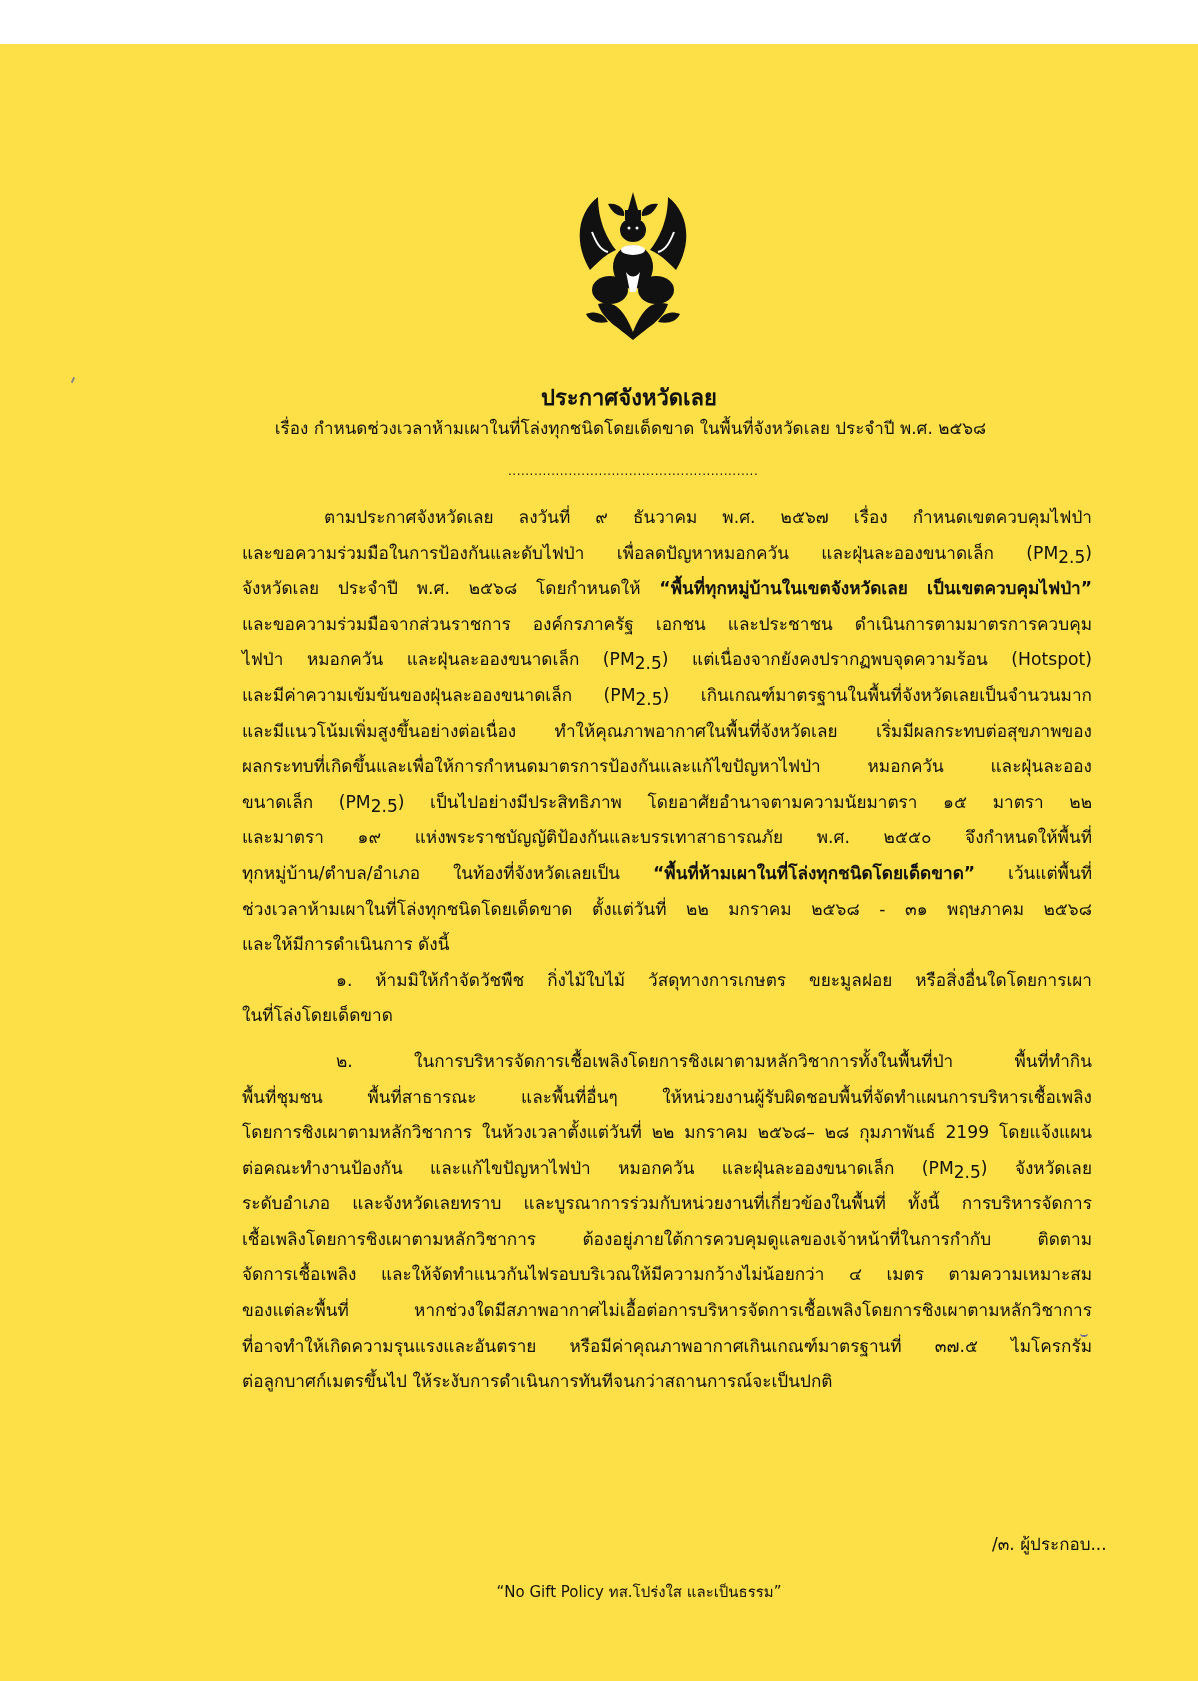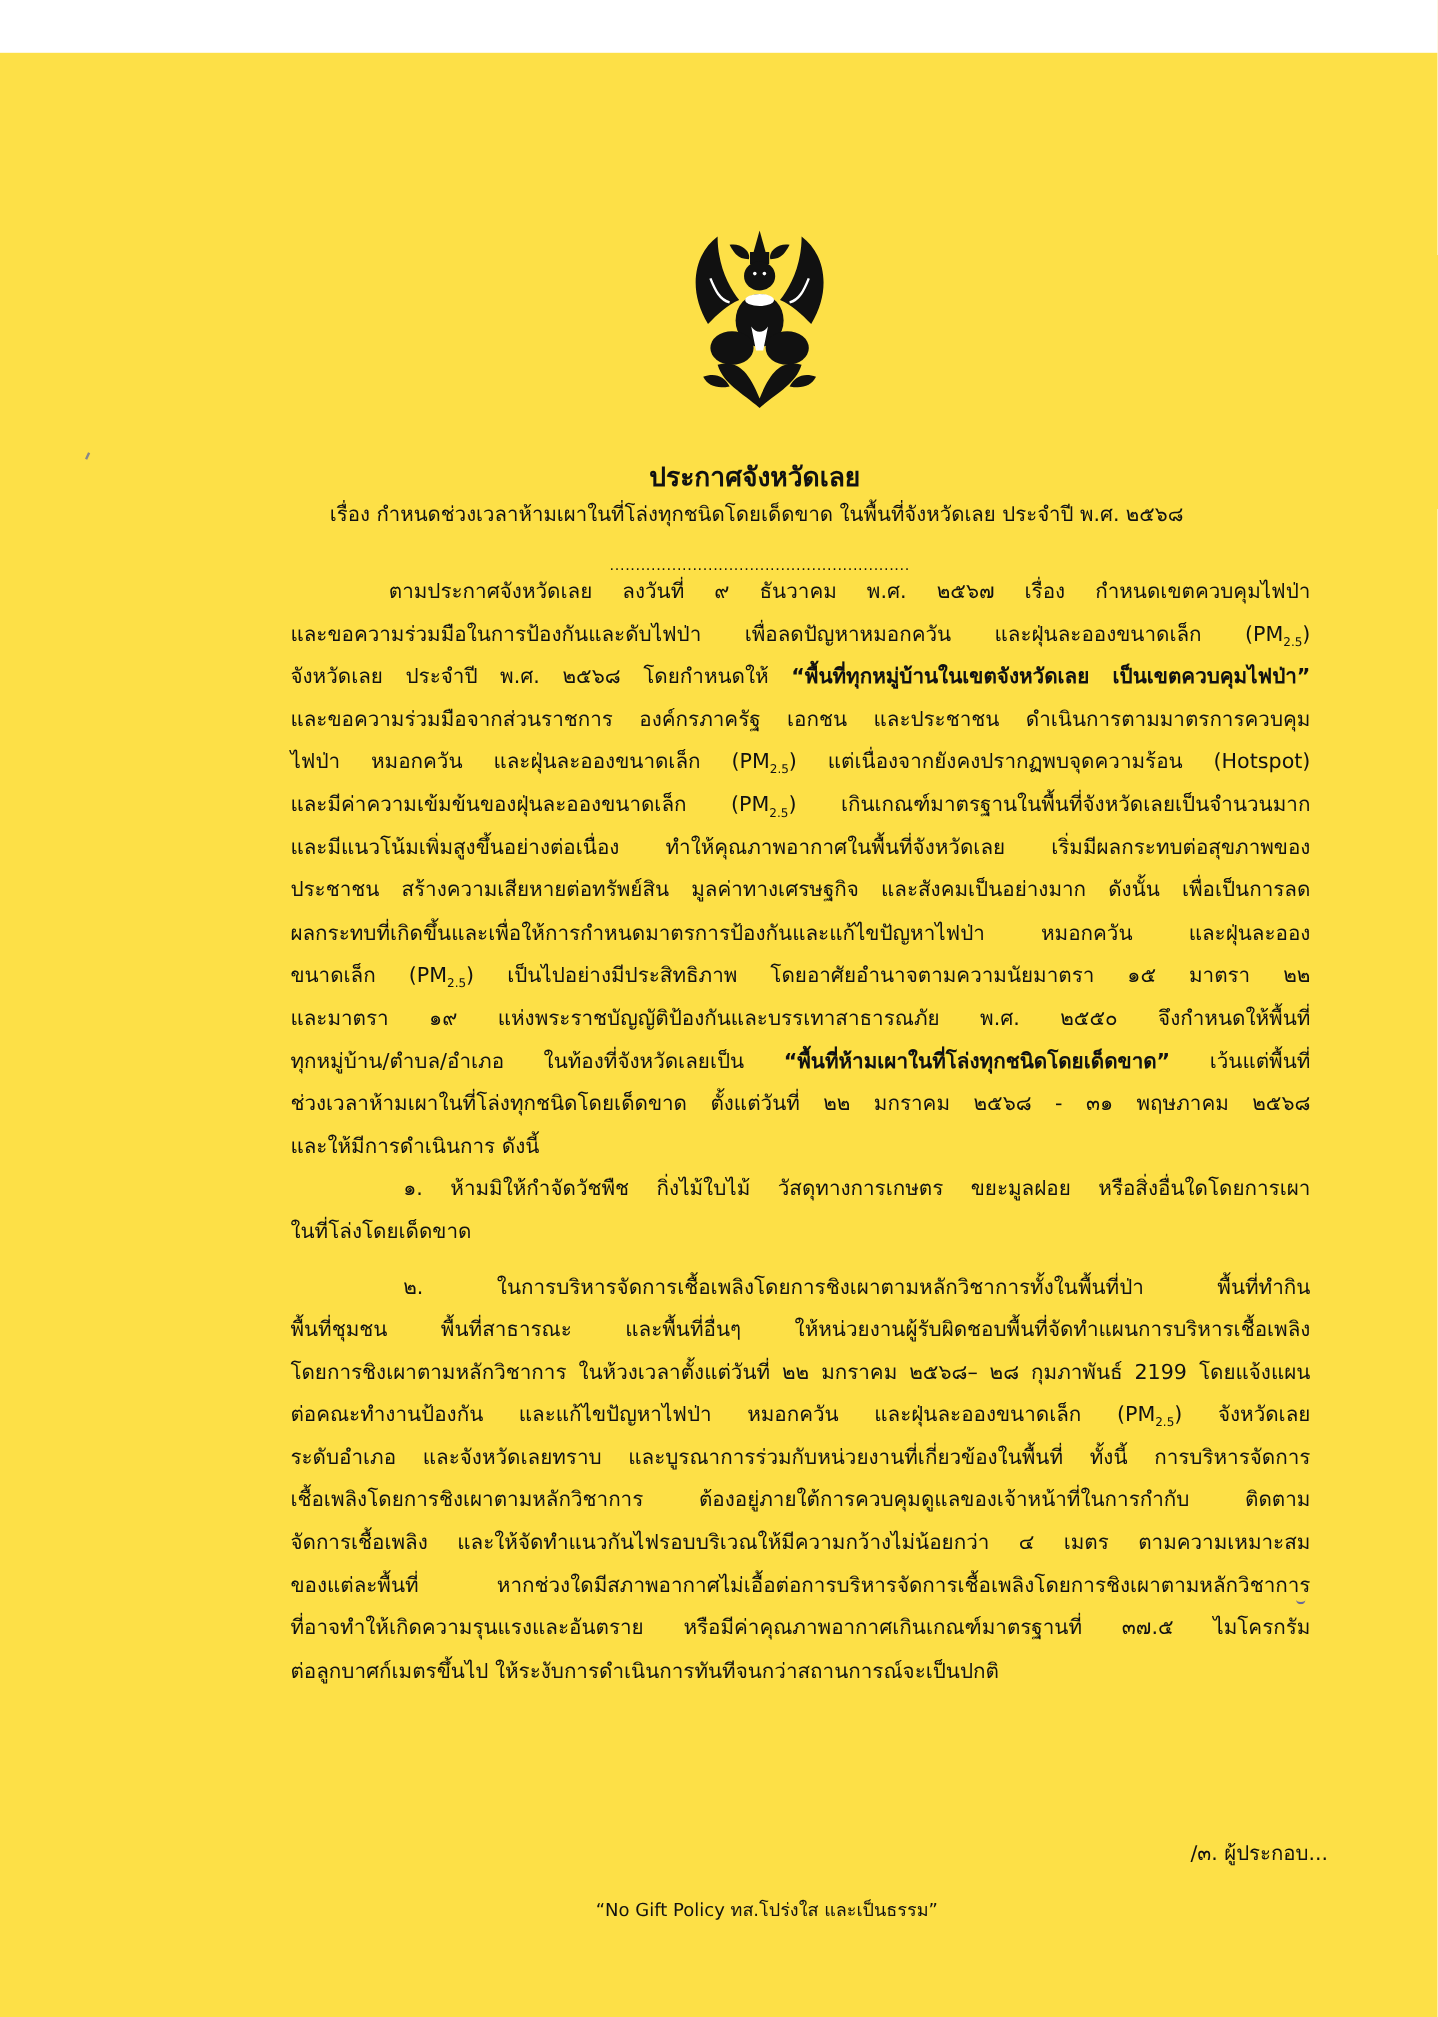--- a/index.html
+++ b/index.html
@@ -57,21 +57,21 @@
       top: 420px;
       width: 250px;
       font-size: 12px;
       letter-spacing: 0.5px;
       overflow: hidden;
       white-space: nowrap;
     }
     .body-text {
       position: absolute;
       left: 242px;
-      top: 432px;
+      top: 456px;
       width: 850px;
       font-size: 17.2px;
       line-height: 35.6px;
     }
     .line {
       display: block;
       white-space: nowrap;
       text-align: justify;
       text-align-last: justify;
       height: 35.6px;
@@ -82,21 +82,21 @@
     .indent {
       padding-left: 82px;
     }
     .indent2 {
       padding-left: 94px;
     }
     .gap {
       height: 10px;
     }
     b { font-weight: bold; }
-    sub { font-size: 10px; }
+    sub { font-size: 17px; }
     .continuation {
       position: absolute;
       left: 992px;
       top: 1486px;
       font-size: 17px;
     }
     .footer {
       position: absolute;
       left: 0;
       width: 1198px;
@@ -173,21 +173,20 @@
 
   <div class="body-text">
     <div id="para-main">
         <span class="line indent">ตามประกาศจังหวัดเลย ลงวันที่ ๙ ธันวาคม พ.ศ. ๒๕๖๗ เรื่อง กำหนดเขตควบคุมไฟป่า</span>
         <span class="line">และขอความร่วมมือในการป้องกันและดับไฟป่า เพื่อลดปัญหาหมอกควัน และฝุ่นละอองขนาดเล็ก (PM<sub>2.5</sub>)</span>
         <span class="line">จังหวัดเลย ประจำปี พ.ศ. ๒๕๖๘ โดยกำหนดให้ <b>“พื้นที่ทุกหมู่บ้านในเขตจังหวัดเลย เป็นเขตควบคุมไฟป่า”</b></span>
         <span class="line">และขอความร่วมมือจากส่วนราชการ องค์กรภาครัฐ เอกชน และประชาชน ดำเนินการตามมาตรการควบคุม</span>
         <span class="line">ไฟป่า หมอกควัน และฝุ่นละอองขนาดเล็ก (PM<sub>2.5</sub>) แต่เนื่องจากยังคงปรากฏพบจุดความร้อน (Hotspot)</span>
         <span class="line">และมีค่าความเข้มข้นของฝุ่นละอองขนาดเล็ก (PM<sub>2.5</sub>) เกินเกณฑ์มาตรฐานในพื้นที่จังหวัดเลยเป็นจำนวนมาก</span>
         <span class="line">และมีแนวโน้มเพิ่มสูงขึ้นอย่างต่อเนื่อง ทำให้คุณภาพอากาศในพื้นที่จังหวัดเลย เริ่มมีผลกระทบต่อสุขภาพของ</span>
-        <span class="line">ประชาชน สร้างความเสียหายต่อทรัพย์สิน มูลค่าทางเศรษฐกิจ และสังคมเป็นอย่างมาก ดังนั้น เพื่อเป็นการลด</span>
         <span class="line">ผลกระทบที่เกิดขึ้นและเพื่อให้การกำหนดมาตรการป้องกันและแก้ไขปัญหาไฟป่า หมอกควัน และฝุ่นละออง</span>
         <span class="line">ขนาดเล็ก (PM<sub>2.5</sub>) เป็นไปอย่างมีประสิทธิภาพ โดยอาศัยอำนาจตามความนัยมาตรา ๑๕ มาตรา ๒๒</span>
         <span class="line">และมาตรา ๑๙ แห่งพระราชบัญญัติป้องกันและบรรเทาสาธารณภัย พ.ศ. ๒๕๕๐ จึงกำหนดให้พื้นที่</span>
         <span class="line">ทุกหมู่บ้าน/ตำบล/อำเภอ ในท้องที่จังหวัดเลยเป็น <b>“พื้นที่ห้ามเผาในที่โล่งทุกชนิดโดยเด็ดขาด”</b> เว้นแต่พื้นที่</span>
         <span class="line">ช่วงเวลาห้ามเผาในที่โล่งทุกชนิดโดยเด็ดขาด ตั้งแต่วันที่ ๒๒ มกราคม ๒๕๖๘ - ๓๑ พฤษภาคม ๒๕๖๘</span>
         <span class="line last">และให้มีการดำเนินการ ดังนี้</span>
       </div>
     <div id="para-item1">
         <span class="line indent2">๑. ห้ามมิให้กำจัดวัชพืช กิ่งไม้ใบไม้ วัสดุทางการเกษตร ขยะมูลฝอย หรือสิ่งอื่นใดโดยการเผา</span>
         <span class="line last">ในที่โล่งโดยเด็ดขาด</span>

